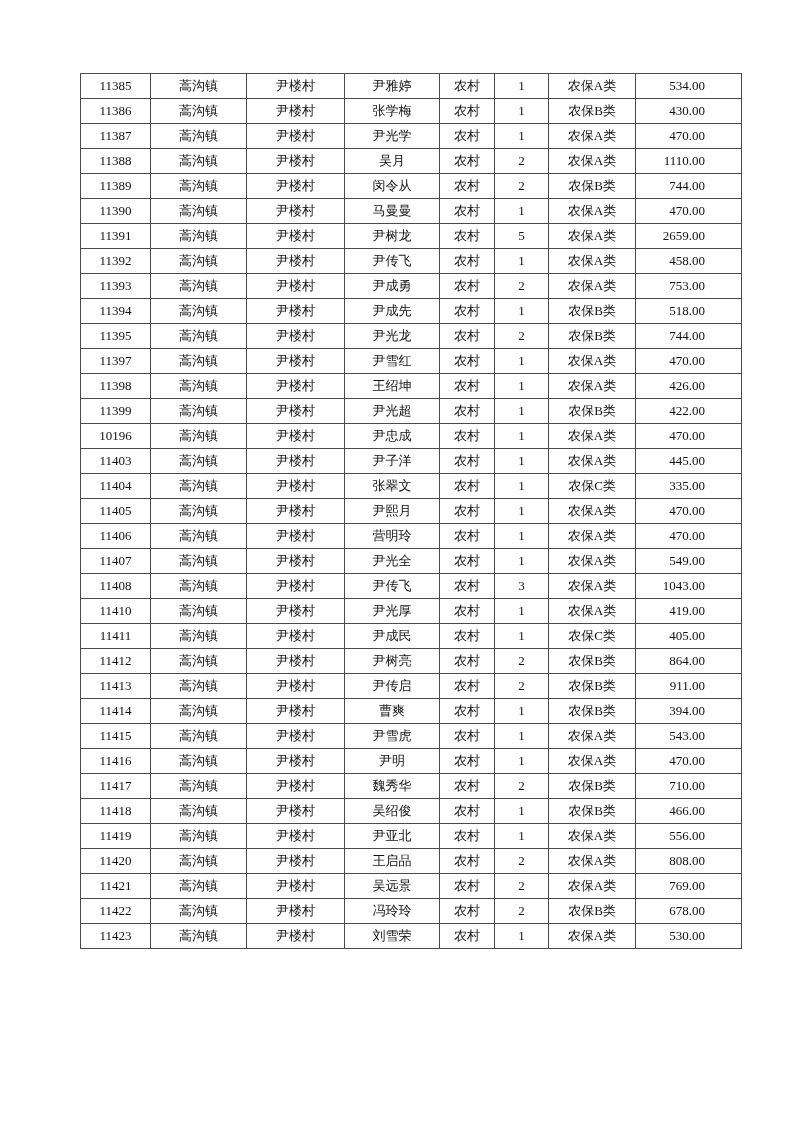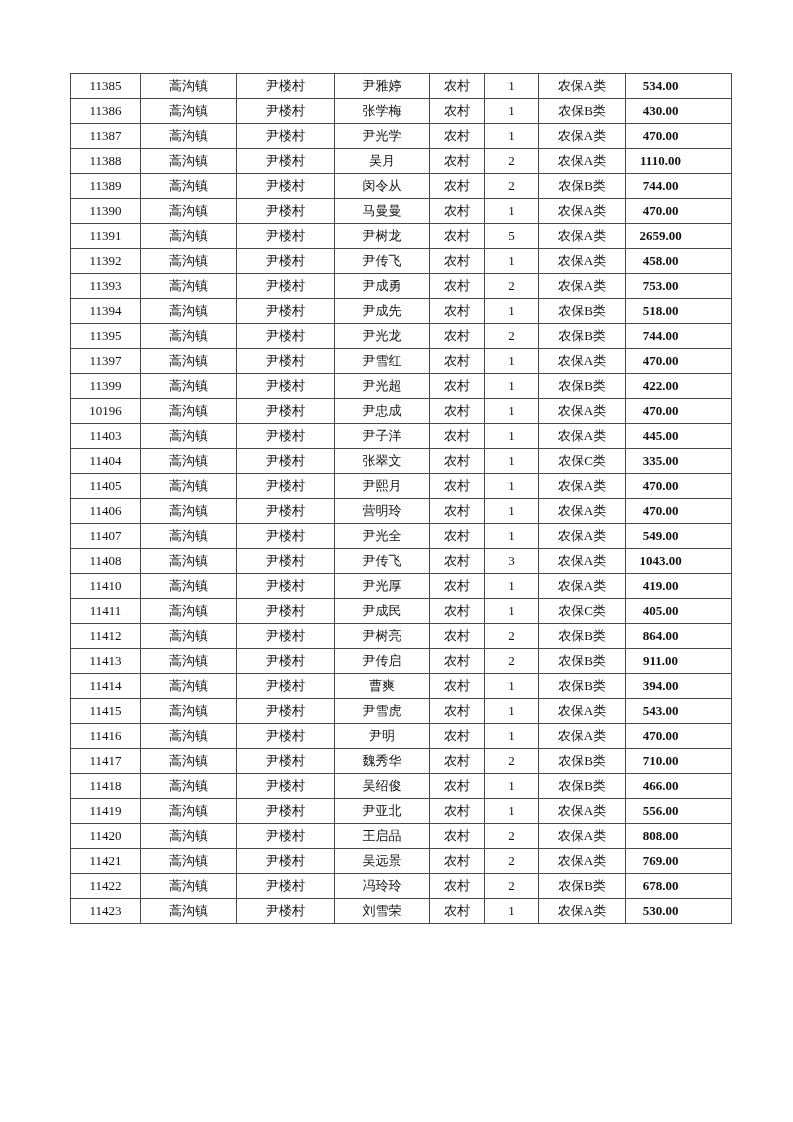--- a/index.html
+++ b/index.html
@@ -10,21 +10,21 @@
     color:#111111;
   }
   .page{
     position:relative;
     width:793px;height:1122px;
     background:#ffffff;
     overflow:hidden;
   }
   table.roster{
     position:absolute;
-    left:70px;top:73px;
+    left:80px;top:73px;
     border-collapse:collapse;
     table-layout:fixed;
   }
   table.roster td{
     border:1px solid #4a4a4a;
     height:24px;
     font-size:13px;
     text-align:center;
     padding:0;
     white-space:nowrap;
@@ -33,22 +33,22 @@
   }
   col.c-id{width:70px;}
   col.c-town{width:96px;}
   col.c-village{width:98px;}
   col.c-name{width:95px;}
   col.c-type{width:55px;}
   col.c-count{width:54px;}
   col.c-category{width:87px;}
   col.c-amount{width:106px;}
   table.roster td.cell-amount{
+    text-align:right;
     padding-right:36px;
-    font-weight:bold;
   }
 </style>
 </head>
 <body>
 
 <div class="page">
   <table class="roster">
     <colgroup>
       <col class="c-id">
       <col class="c-town">
@@ -174,20 +174,30 @@
           <td class="cell-id">11397</td>
           <td class="cell-town">蒿沟镇</td>
           <td class="cell-village">尹楼村</td>
           <td class="cell-name">尹雪红</td>
           <td class="cell-type">农村</td>
           <td class="cell-count">1</td>
           <td class="cell-category">农保A类</td>
           <td class="cell-amount">470.00</td>
         </tr>
         <tr>
+          <td class="cell-id">11398</td>
+          <td class="cell-town">蒿沟镇</td>
+          <td class="cell-village">尹楼村</td>
+          <td class="cell-name">王绍坤</td>
+          <td class="cell-type">农村</td>
+          <td class="cell-count">1</td>
+          <td class="cell-category">农保A类</td>
+          <td class="cell-amount">426.00</td>
+        </tr>
+        <tr>
           <td class="cell-id">11399</td>
           <td class="cell-town">蒿沟镇</td>
           <td class="cell-village">尹楼村</td>
           <td class="cell-name">尹光超</td>
           <td class="cell-type">农村</td>
           <td class="cell-count">1</td>
           <td class="cell-category">农保B类</td>
           <td class="cell-amount">422.00</td>
         </tr>
         <tr>

